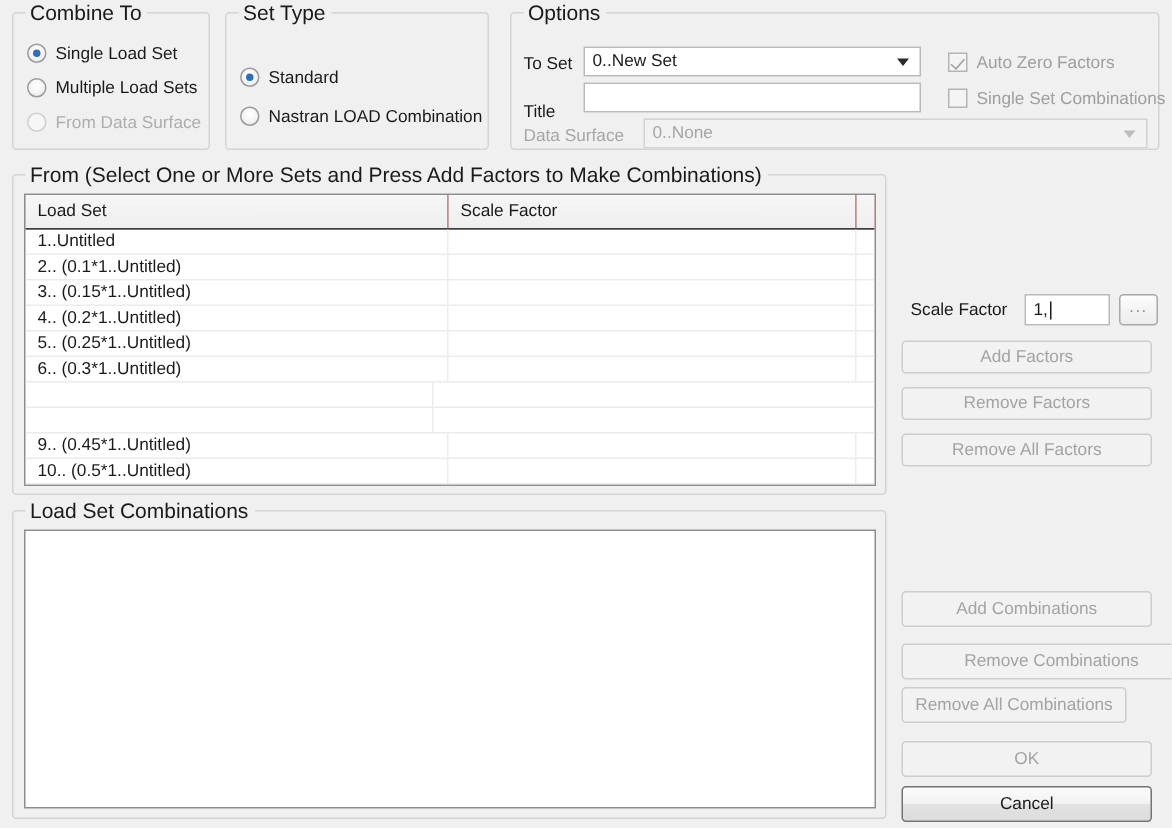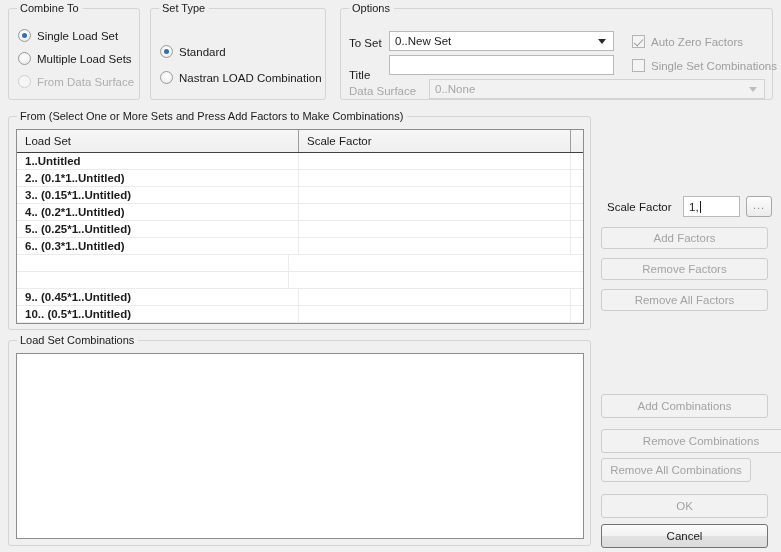--- a/index.html
+++ b/index.html
@@ -25,21 +25,21 @@
     border-radius: 3px;
     box-sizing: border-box;
     background: transparent;
   }
   .group > .legend {
     position: absolute;
     top: -8px;
     left: 8px;
     background: #f0f0f0;
     padding: 0 4px 0 3px;
-    font-size: 11px;
+    font-size: 14px;
     color: #1a1a1a;
     white-space: nowrap;
     line-height: 14px;
   }
 
   
   .radio-row {
     position: absolute;
     display: flex;
     align-items: center;
@@ -236,21 +236,20 @@
   .grid-row .cell {
     box-sizing: border-box;
     border-right: 1px solid #ebebeb;
     display: flex;
     align-items: center;
     padding-left: 8px;
     font-size: 11.5px;
     color: #1a1a1a;
     white-space: nowrap;
     overflow: hidden;
-    font-weight: bold;
   }
   .grid-row .cell:last-child { border-right: none; }
 
   .listbox {
     position: absolute;
     box-sizing: border-box;
     border: 1px solid #8d8d8d;
     background: #ffffff;
   }
 </style>

